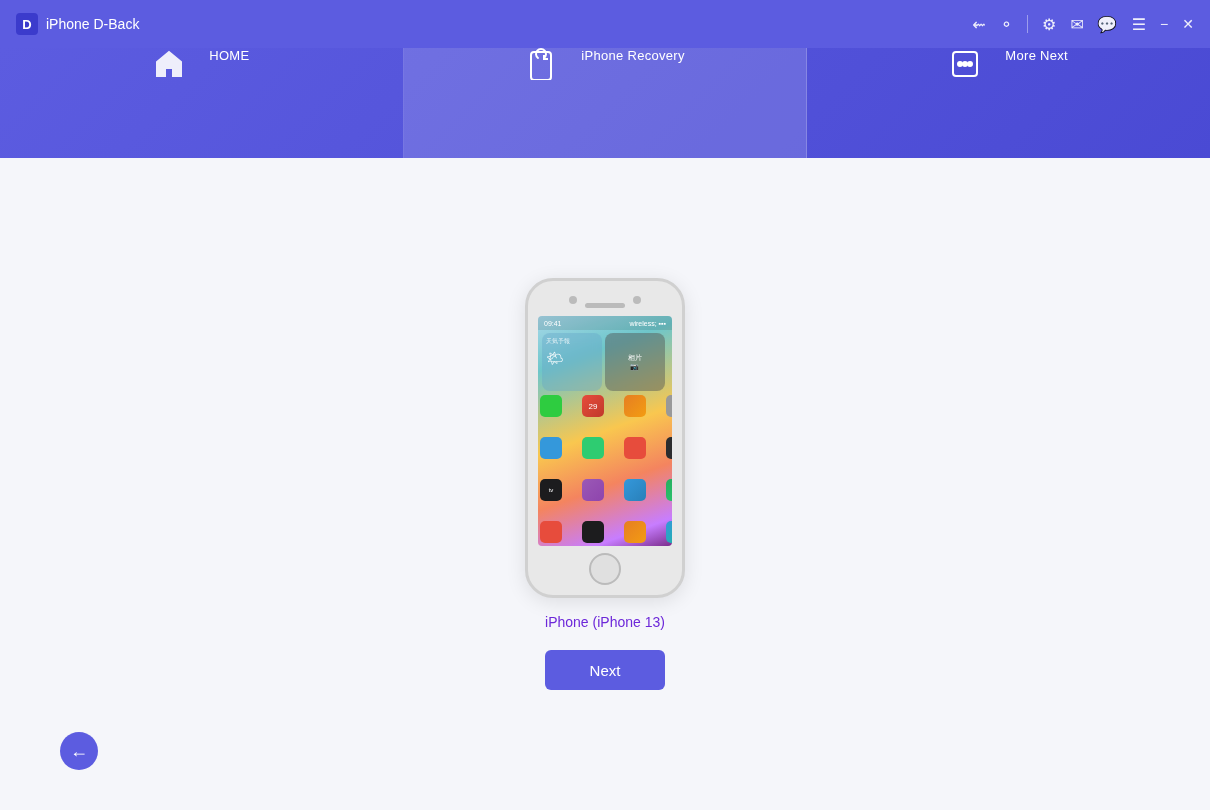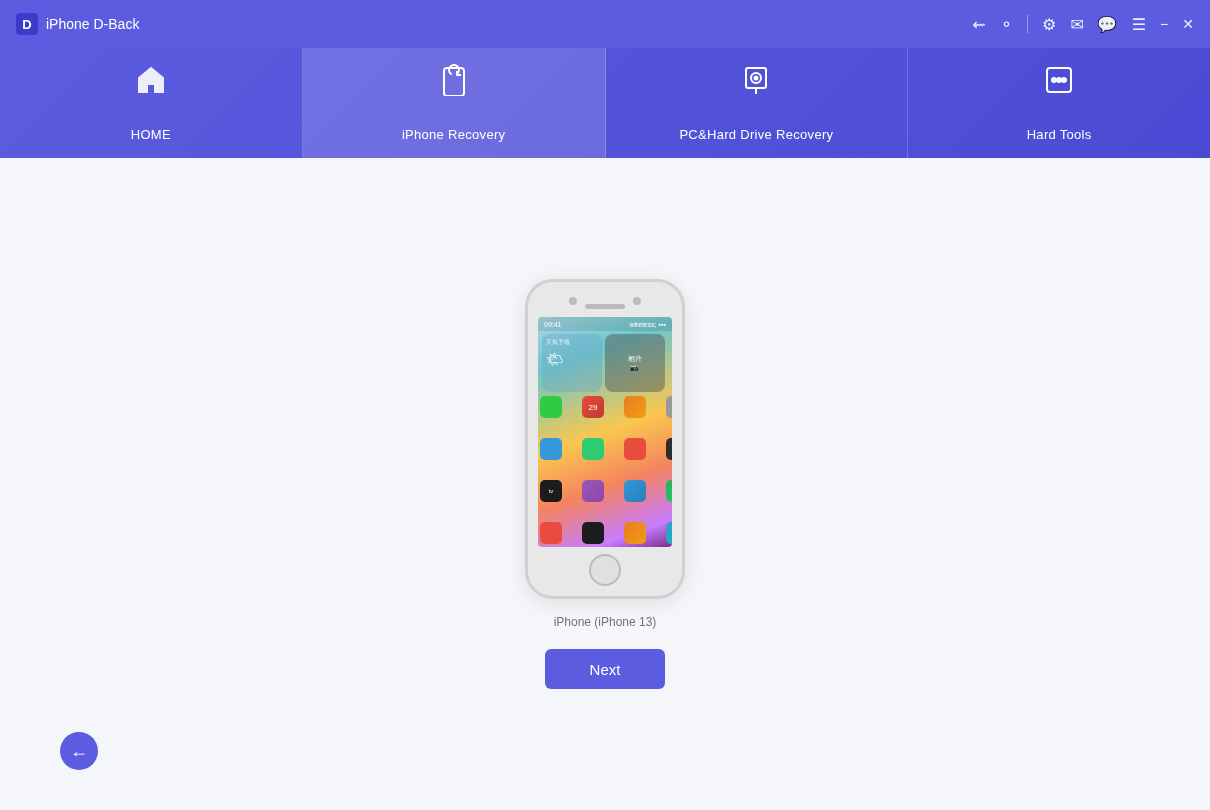--- a/index.html
+++ b/index.html
@@ -63,22 +63,21 @@
     
     .nav-bar {
       height: 110px;
       background: linear-gradient(135deg, #5c5ce0, #4a4ad4);
       display: flex;
       align-items: stretch;
     }
     .nav-item {
       flex: 1;
       display: flex;
-      flex-direction: column;
-      align-items: center;
+      flex-direction: row;
       justify-content: center;
       gap: 24px;
       cursor: pointer;
       color: white;
       border-right: 1px solid rgba(255,255,255,0.2);
       transition: background 0.2s;
     }
     .nav-item:last-child { border-right: none; }
     .nav-item.active {
       background: rgba(255,255,255,0.15);
@@ -188,22 +187,22 @@
     .widget-weather {
       width: 60px;
       height: 60px;
     }
     .widget-gray {
       width: 60px;
       height: 60px;
       background: rgba(100,100,100,0.4);
     }
     .phone-device-label {
-      font-size: 12px;
-      color: #737373;
+      font-size: 14px;
+      color: #6d28d9;
     }
 
     
     .next-btn {
       width: 120px;
       height: 40px;
       background: #5c5ce0;
       color: white;
       border: none;
       border-radius: 6px;
@@ -278,42 +277,31 @@
     <div class="nav-icon">
       <svg viewBox="0 0 32 32">
         <rect x="6" y="4" width="20" height="28" rx="3" ry="3" stroke="white" stroke-width="2"></rect>
         <path d="M13 10 A5 5 0 1 1 19 10" stroke="white" stroke-width="2" fill="none" stroke-linecap="round"></path>
         <polyline points="19,7 19,11 23,11" stroke="white" stroke-width="2" fill="none"></polyline>
       </svg>
     </div>
     <span class="nav-label">iPhone Recovery</span>
   </div>
 
-  <div class="nav-item">
-    <div class="nav-icon">
-      <svg viewBox="0 0 32 32">
-        <rect x="6" y="4" width="20" height="20" rx="2" ry="2" stroke="white" stroke-width="2"></rect>
-        <circle cx="16" cy="14" r="5" stroke="white" stroke-width="2"></circle>
-        <line x1="16" y1="24" x2="16" y2="30" stroke="white" stroke-width="2"></line>
-        <circle cx="16" cy="14" r="1.5" fill="white"></circle>
-      </svg>
-    </div>
-    <span class="nav-label">PC&amp;Hard Drive Recovery</span>
-  </div>
 
   <div class="nav-item">
     <div class="nav-icon">
       <svg viewBox="0 0 32 32">
         <rect x="4" y="4" width="24" height="24" rx="3" ry="3" stroke="white" stroke-width="2"></rect>
         <circle cx="11" cy="16" r="2" fill="white"></circle>
         <circle cx="16" cy="16" r="2" fill="white"></circle>
         <circle cx="21" cy="16" r="2" fill="white"></circle>
       </svg>
     </div>
-    <span class="nav-label">Hard Tools</span>
+    <span class="nav-label">More Next</span>
   </div>
 
 </div>
 
 <div class="main-content">
 
   <div class="phone-container">
 
     <div class="phone-outer">
 

